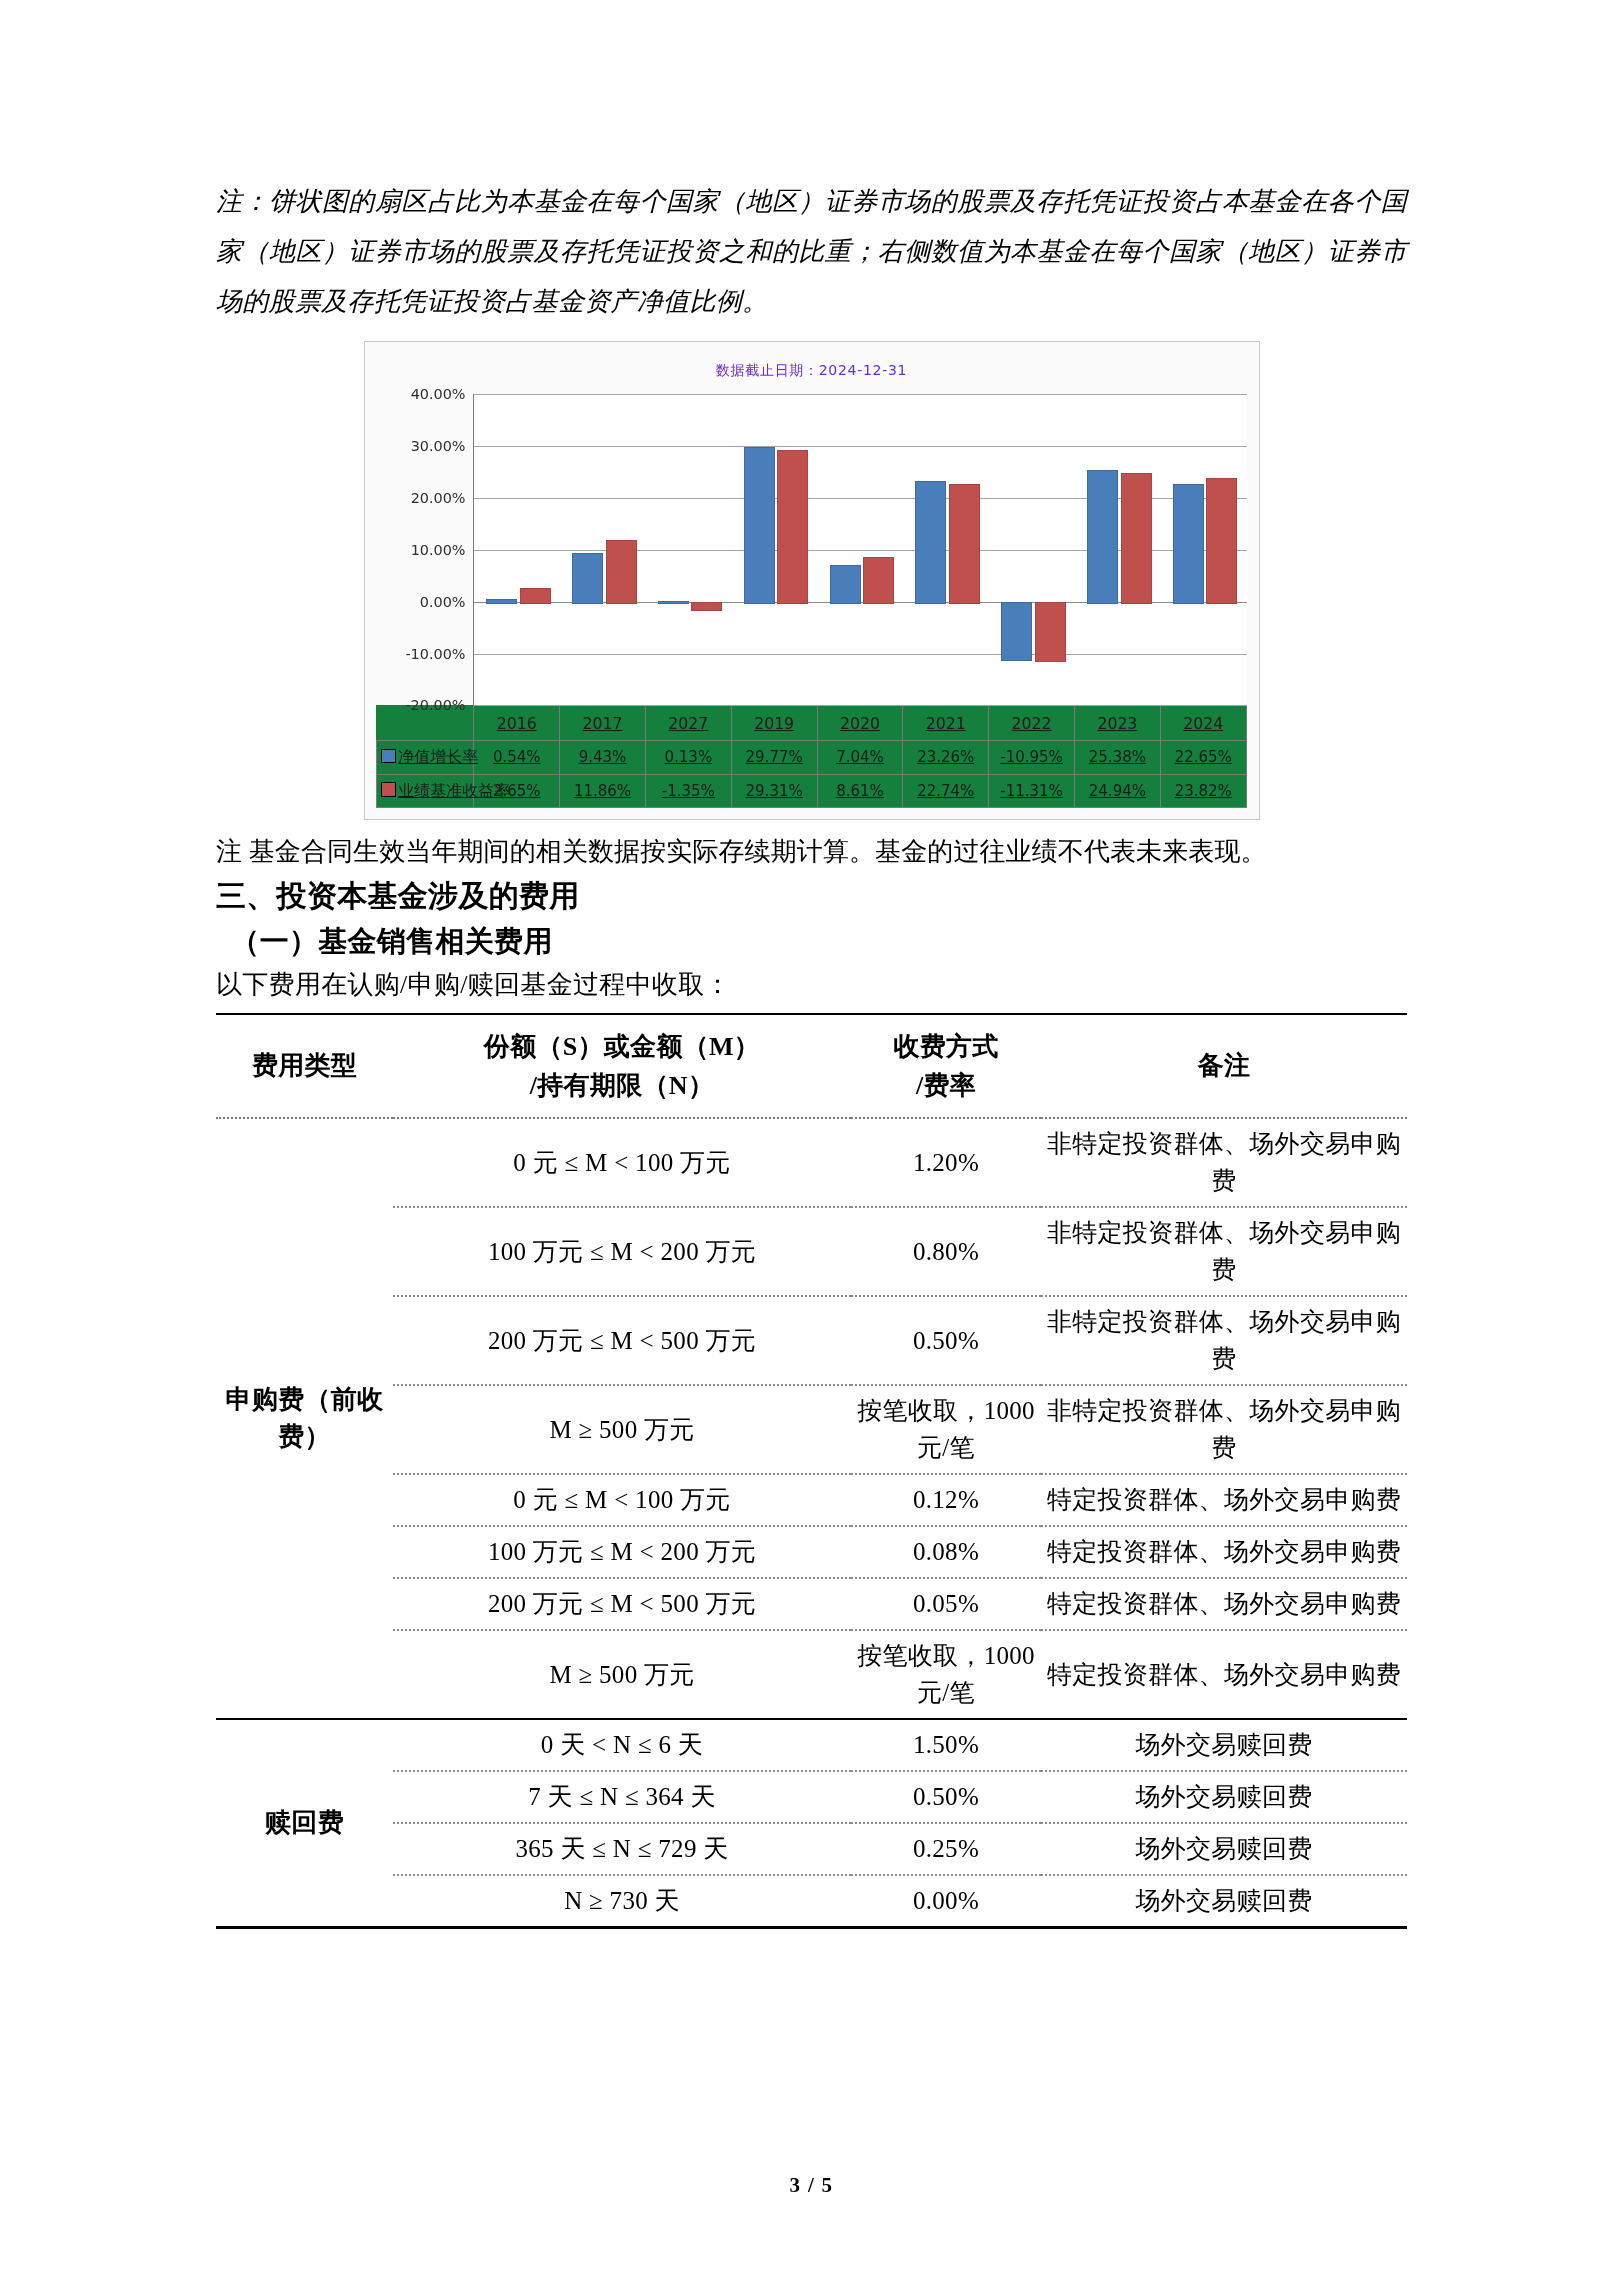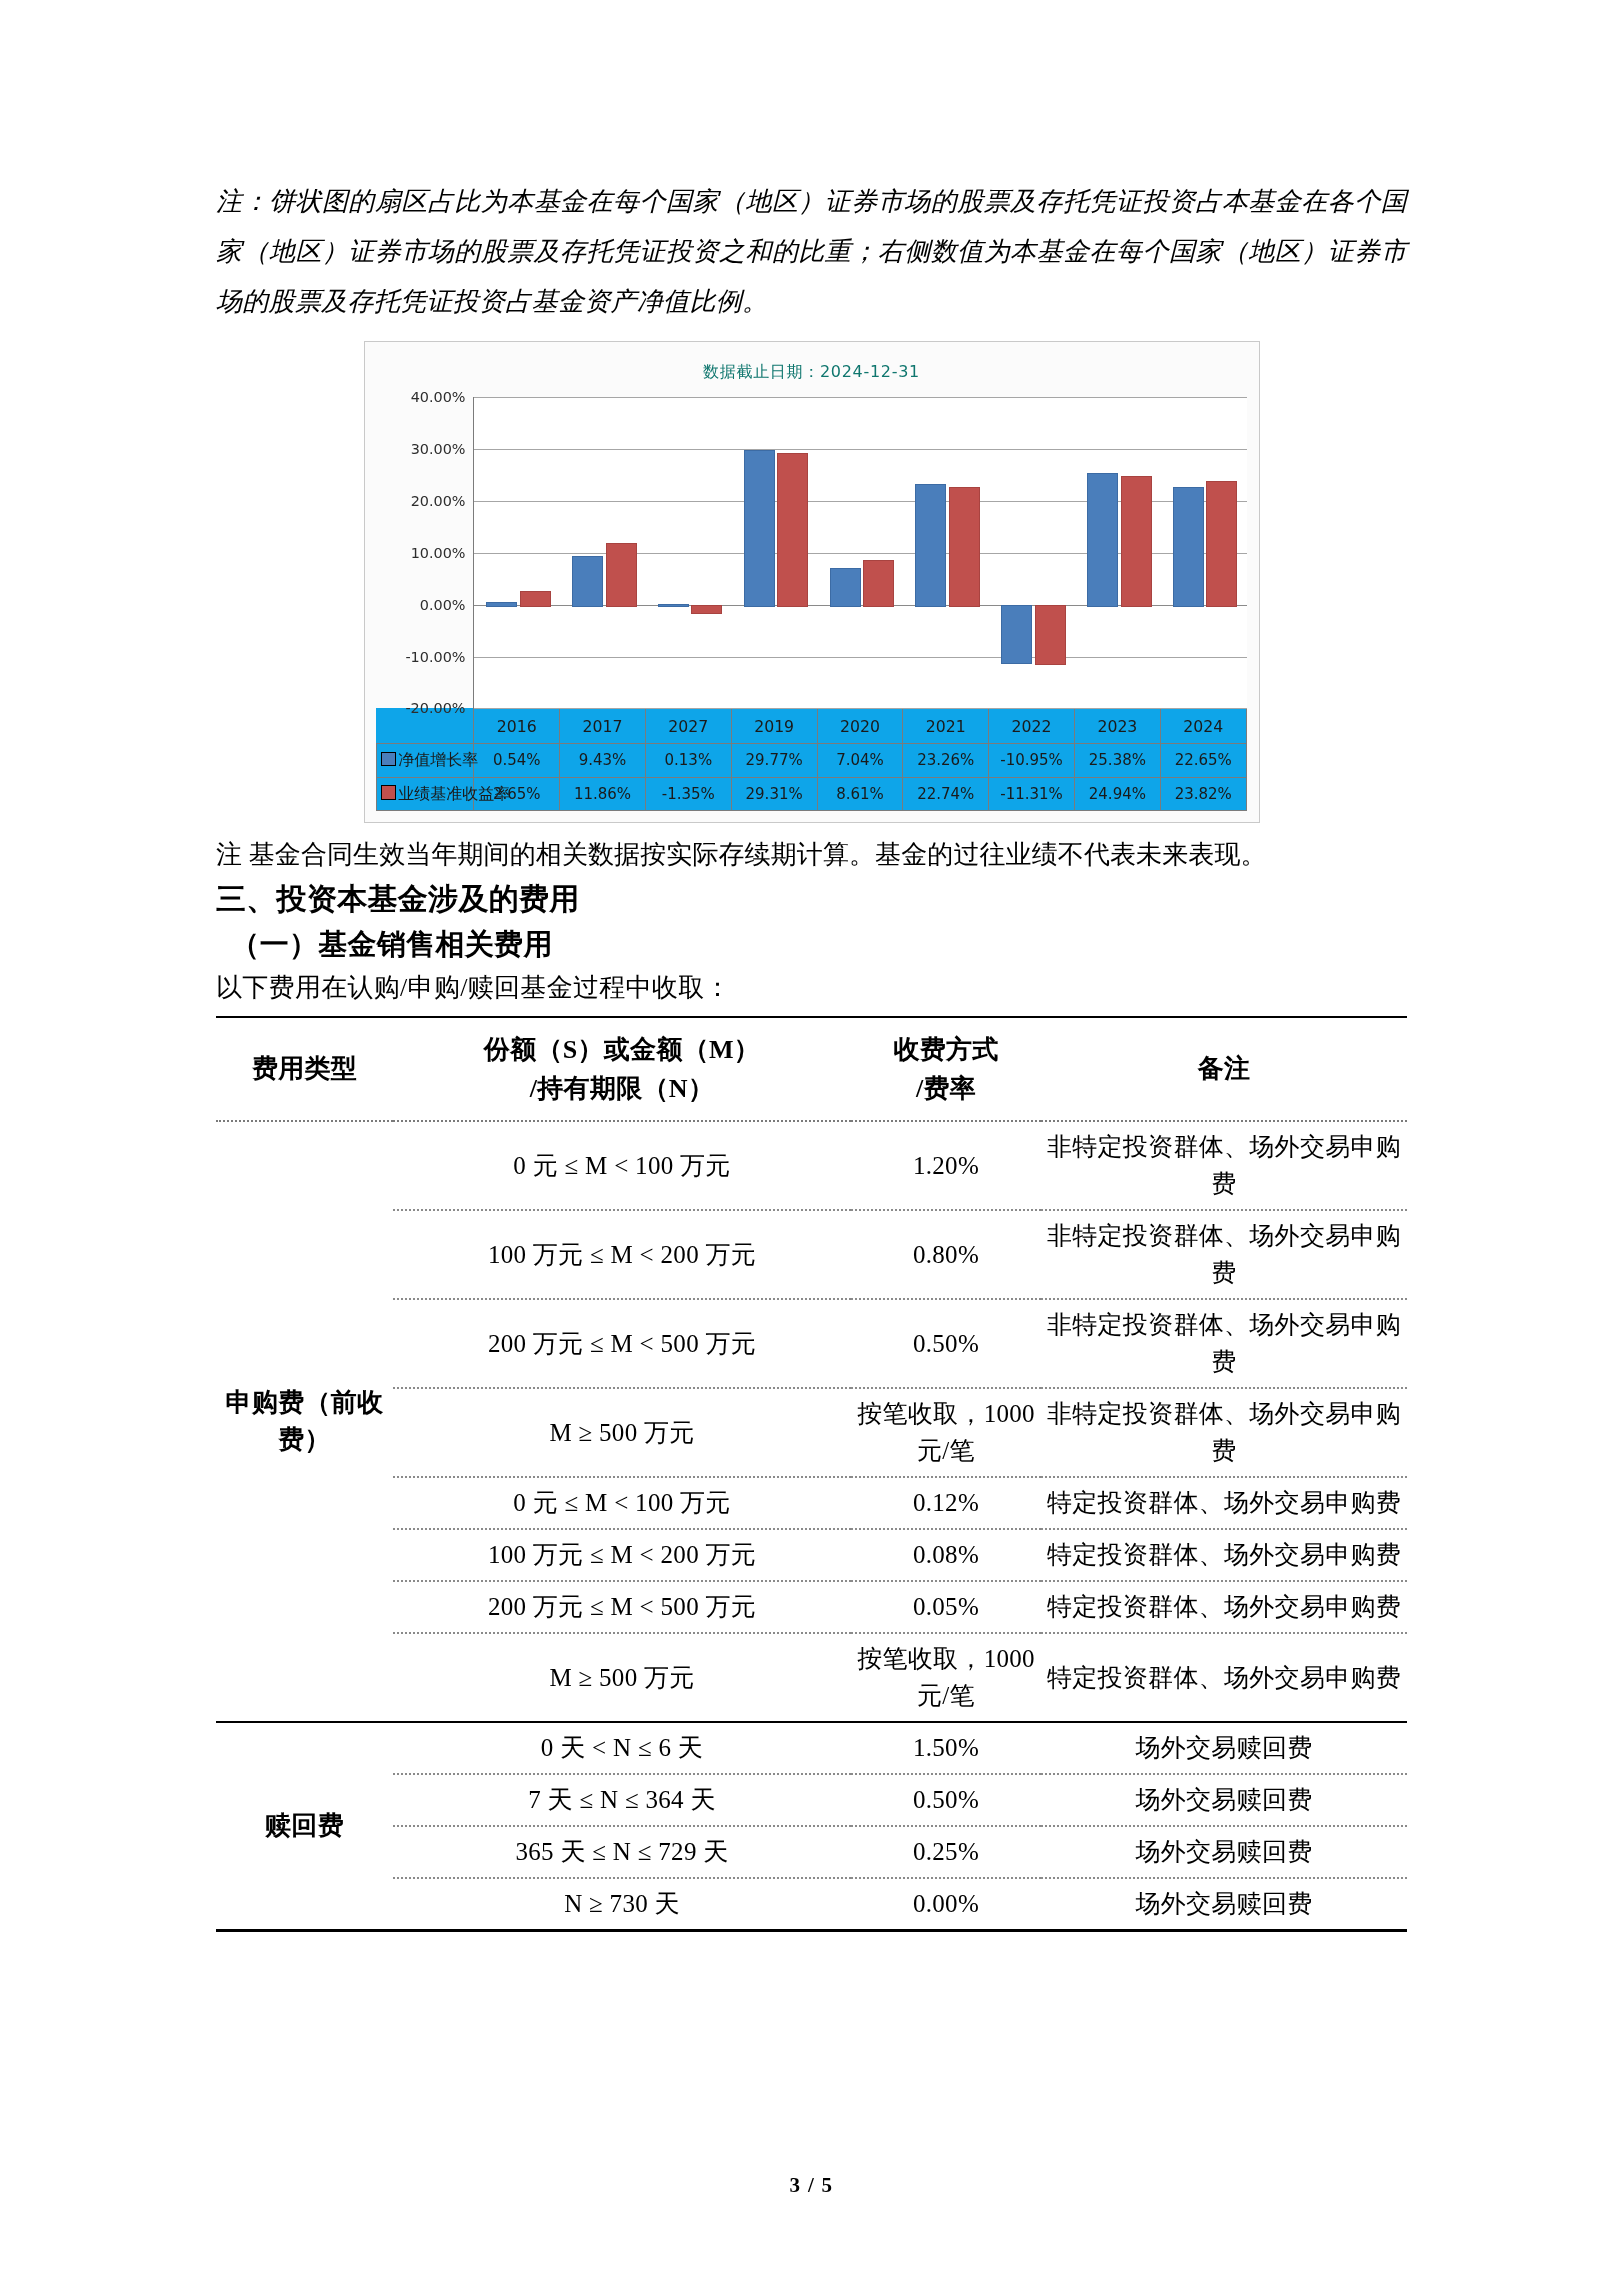--- a/index.html
+++ b/index.html
@@ -76,22 +76,22 @@
     width: 896px;
     margin: 14.4px auto 0 auto;
     border: 1.3px solid #c9c9c9;
     background: #fbfbfb;
     box-sizing: border-box;
     padding: 9.2px 11.8px 10.5px 11.8px;
     font-family: "DejaVu Sans", "Liberation Sans", sans-serif;
   }
   .chart-title {
     text-align: center;
-    font-size: 16px;
-    color: #0f766e;
+    font-size: 14px;
+    color: #6d28d9;
     letter-spacing: 0.7px;
     padding: 10.5px 0 14.4px 0;
   }
   .plot-row {
     display: flex;
     align-items: stretch;
   }
   .y-axis {
     width: 97px;
     position: relative;
@@ -147,21 +147,22 @@
   .bar.nav  { left: 50%; margin-left: -31px; }
   .bar.bmk  { left: 50%; margin-left: 2.6px; }
 
   
   .data-table {
     border-collapse: collapse;
     width: 100%;
     table-layout: fixed;
     font-size: 15px;
     color: #1a1a1a;
-    background: #0ea5e9;
+    background: #15803d;
+    text-decoration: underline;
   }
   .data-table td {
     border: 0.7px solid #7b7b7b;
     text-align: center;
     padding: 5.9px 1.3px;
     white-space: nowrap;
   }
   .data-table td.rowhead {
     text-align: left;
     padding-left: 3.9px;

